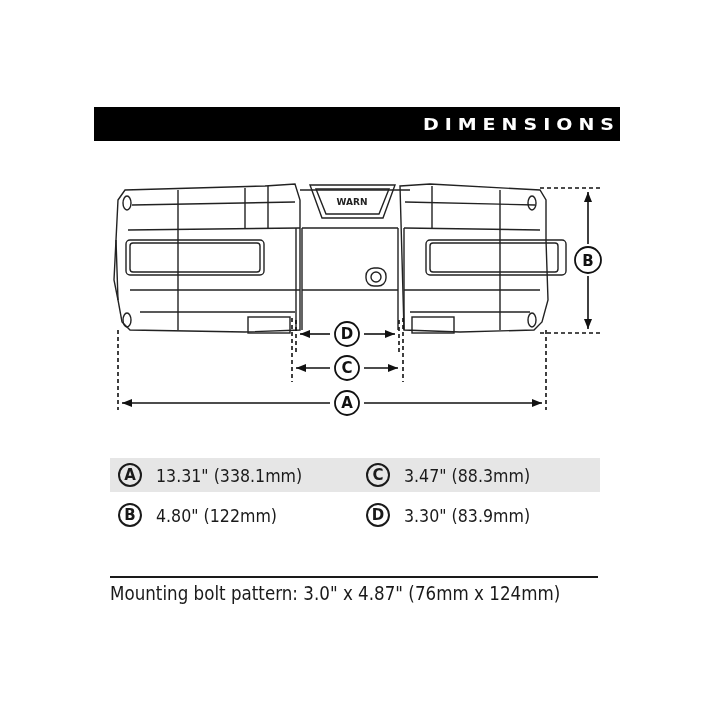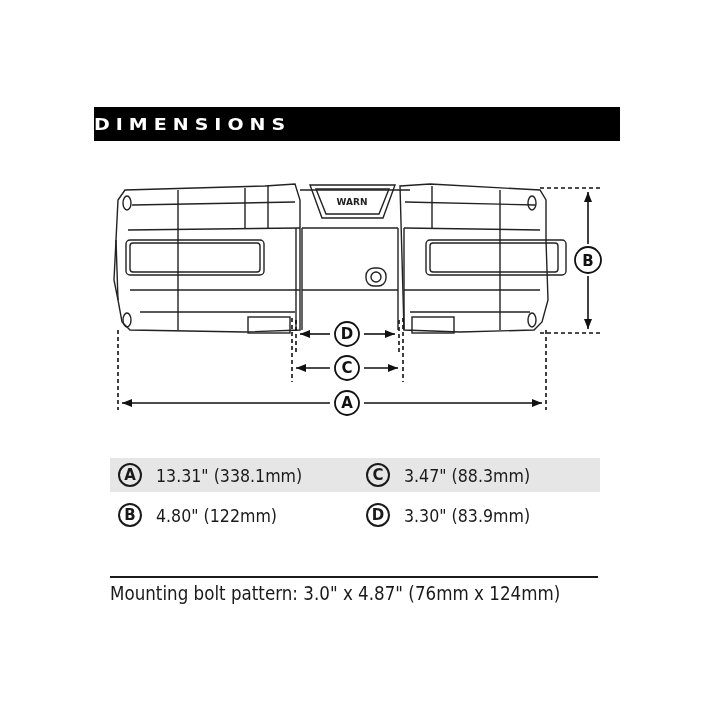--- a/index.html
+++ b/index.html
@@ -1,19 +1,19 @@
 <!DOCTYPE html>
 <html><head>
 <meta charset="utf-8">
 <style>
   html, body { margin:0; padding:0; background:#ffffff; }
   body { width:720px; height:720px; position:relative; overflow:hidden;
          font-family:"Liberation Sans", sans-serif; color:#1a1a1a; }
   .banner { position:absolute; left:94px; top:107px; width:526px; height:34px;
-            background:#000; display:flex; align-items:center; justify-content:flex-start; }
+            background:#000; display:flex; align-items:center; justify-content:flex-end; }
   .banner-text { color:#fff; font-family:"DejaVu Sans", sans-serif; font-weight:bold;
                  font-size:19px; letter-spacing:6px; transform:scaleY(0.85); }
   .diagram { position:absolute; left:0; top:0; width:720px; height:440px; }
   .spec-row { position:absolute; left:110px; width:490px; height:34px; display:flex; align-items:center; }
   .spec-row.shaded { background:#e6e6e6; }
   .spec-cell { position:absolute; display:flex; align-items:center; }
   .badge { width:24px; height:24px; border:2px solid #1a1a1a; border-radius:50%; box-sizing:border-box;
            display:flex; align-items:center; justify-content:center; font-weight:bold; font-size:15px;
            font-family:"DejaVu Sans", sans-serif; }
   .spec-value { margin-left:14px; font-size:18px; font-family:"DejaVu Sans", sans-serif;

